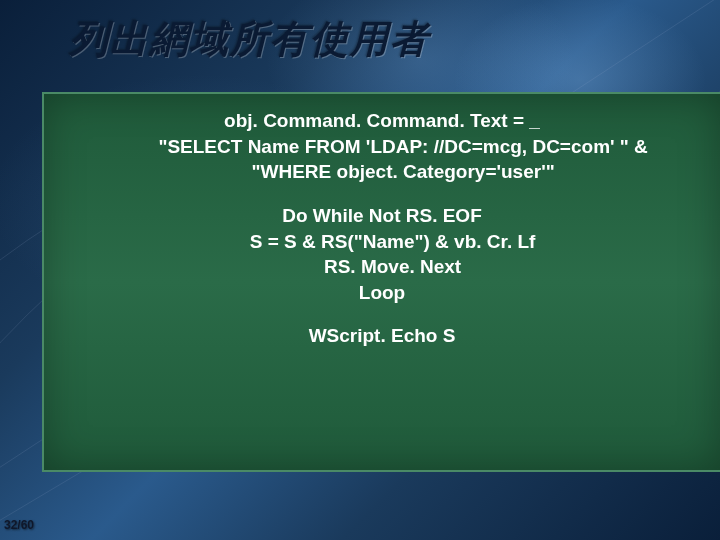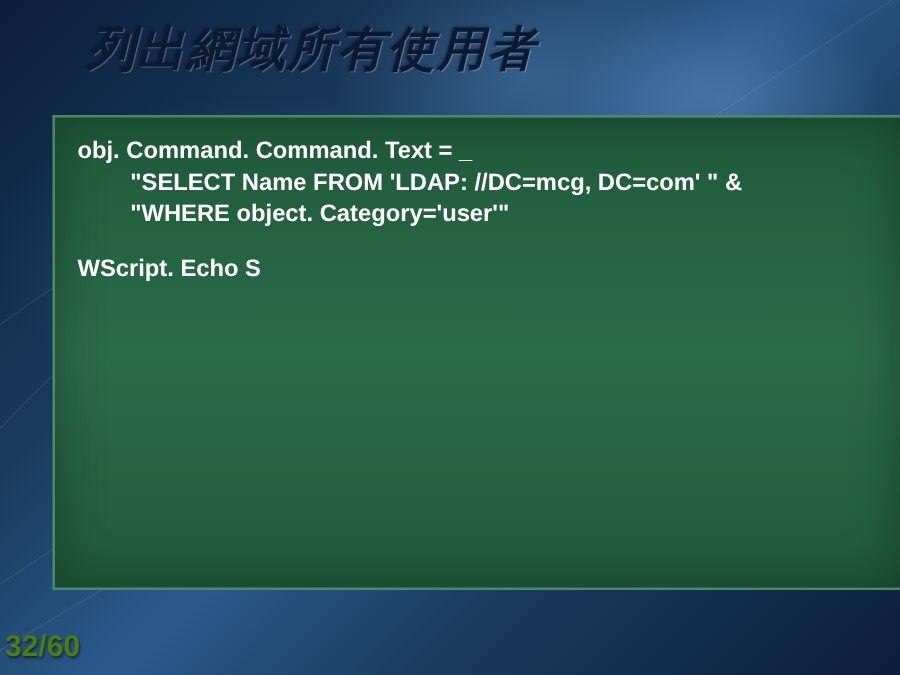--- a/index.html
+++ b/index.html
@@ -45,41 +45,44 @@
     box-shadow: inset 0 0 40px rgba(0,0,0,0.3);
     padding: 14px 18px;
     color: #fff;
     font-family: Arial, sans-serif;
     font-size: 19px;
     font-weight: bold;
     line-height: 1.35;
     white-space: pre;
     overflow: hidden;
   }
-  .code-box .blk { margin-bottom: 18px; display: block; }
+  .code-box .blk { margin-bottom: 18px; display: block; text-align: center; }
   .code-box .blk:last-child { margin-bottom: 2px; }
   .page-num {
     position: absolute;
     left: 4px; bottom: 8px;
-    font-size: 24px;
+    font-size: 12px;
     font-weight: bold;
-    color: #4d7c0f;
+    color: #0f172a;
     text-shadow: 1px 1px 2px rgba(0,0,0,0.5);
   }
 </style>
 </head>
 <body>
 
 <div class="bg-map"></div>
 <svg class="bg-lines" viewBox="0 0 720 540">
   <path d="M -50 400 Q 360 -100 790 400" stroke="#9ac" stroke-width="1" fill="none"></path>
   <path d="M -50 300 Q 360 -50 790 300" stroke="#9ac" stroke-width="1" fill="none"></path>
   <path d="M -50 500 L 790 -50" stroke="#9ac" stroke-width="1" fill="none"></path>
   <path d="M -50 550 L 790 50" stroke="#9ac" stroke-width="1" fill="none"></path>
 </svg>
 
 <div class="title">列出網域所有使用者</div>
 
 <div class="code-box"><span class="blk"><span>obj. Command. Command. Text = _</span>
 <span>        "SELECT Name FROM 'LDAP: //DC=mcg, DC=com' " &amp;</span>
-<span>        "WHERE object. Category='user'"</span></span><span class="blk"><span>WScript. Echo S</span></span></div>
+<span>        "WHERE object. Category='user'"</span></span><span class="blk"><span>Do While Not RS. EOF</span>
+<span>    S = S &amp; RS("Name") &amp; vb. Cr. Lf</span>
+<span>    RS. Move. Next</span>
+<span>Loop</span></span><span class="blk"><span>WScript. Echo S</span></span></div>
 
 <div class="page-num">32/60</div>
 
 </body></html>

